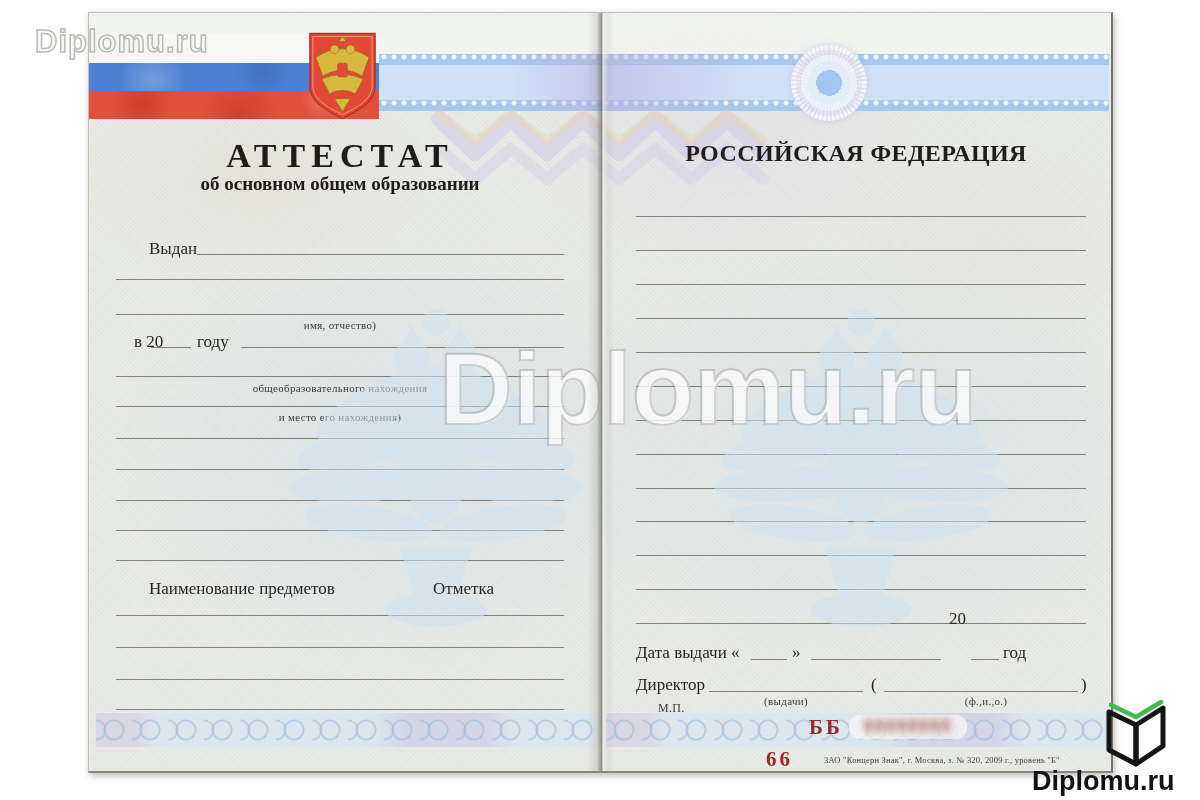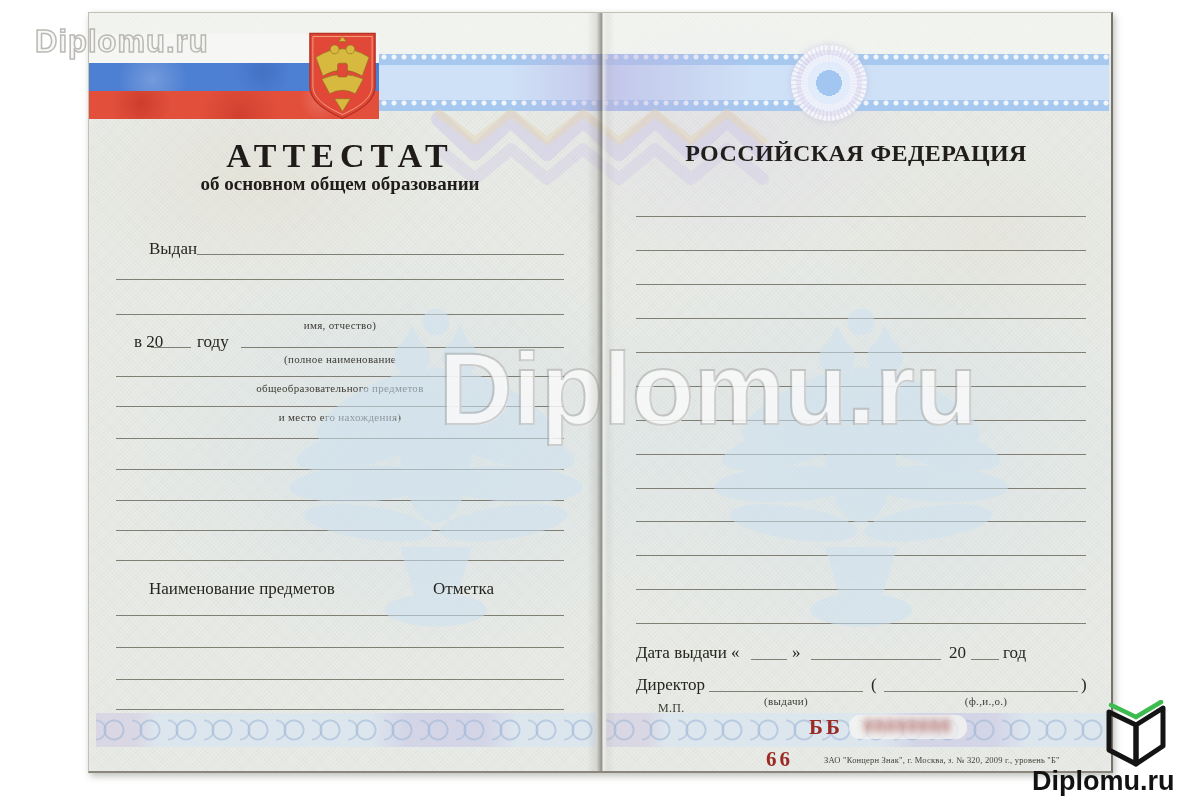--- a/index.html
+++ b/index.html
@@ -189,24 +189,23 @@
 
   <div class="line" style="left:27px;top:266px;width:448px;"></div>
 
   <div class="line" style="left:27px;top:301px;width:448px;"></div>
   <div class="cap centered" style="left:27px;top:306px;width:448px;">имя, отчество)</div>
 
   <div class="lbl" style="left:25px;top:319px;z-index:10;margin-left:20px;">в 20</div>
   <div class="line" style="left:62px;top:334px;width:40px;"></div>
   <div class="lbl" style="left:108px;top:319px;z-index:10;">году</div>
   <div class="line" style="left:152px;top:334px;width:323px;"></div>
-  <div class="cap centered" style="left:27px;top:340px;width:448px;">(полное наименование</div>
 
   <div class="line" style="left:27px;top:363px;width:448px;"></div>
-  <div class="cap centered" style="left:27px;top:369px;width:448px;">общеобразовательного предметов</div>
+  <div class="cap centered" style="left:27px;top:369px;width:448px;">общеобразовательного нахождения</div>
 
   <div class="line" style="left:27px;top:393px;width:448px;"></div>
   <div class="cap centered" style="left:27px;top:398px;width:448px;">и место его нахождения)</div>
 
   <div class="line" style="left:27px;top:425px;width:448px;"></div>
   <div class="line" style="left:27px;top:456px;width:448px;"></div>
   <div class="line" style="left:27px;top:487px;width:448px;"></div>
   <div class="line" style="left:27px;top:517px;width:448px;"></div>
   <div class="line" style="left:27px;top:547px;width:448px;"></div>
 
@@ -231,21 +230,21 @@
   <div class="line" style="left:547px;top:475px;width:450px;"></div>
   <div class="line" style="left:547px;top:508px;width:450px;"></div>
   <div class="line" style="left:547px;top:542px;width:450px;"></div>
   <div class="line" style="left:547px;top:576px;width:450px;"></div>
   <div class="line" style="left:547px;top:610px;width:450px;"></div>
 
   <div class="lbl" style="left:547px;top:630px;z-index:10;">Дата выдачи «</div>
   <div class="line" style="left:662px;top:646px;width:36px;"></div>
   <div class="lbl" style="left:703px;top:630px;z-index:10;">»</div>
   <div class="line" style="left:722px;top:646px;width:130px;"></div>
-  <div class="lbl" style="left:860px;top:630px;z-index:10;">20</div>
+  <div class="lbl" style="left:860px;top:596px;z-index:10;">20</div>
   <div class="line" style="left:882px;top:646px;width:28px;"></div>
   <div class="lbl" style="left:914px;top:630px;z-index:10;">год</div>
 
   <div class="lbl" style="left:547px;top:662px;z-index:10;">Директор</div>
   <div class="line" style="left:620px;top:678px;width:154px;"></div>
   <div class="cap centered" style="left:620px;top:682px;width:154px;">(выдачи)</div>
   <div class="lbl" style="left:782px;top:662px;z-index:10;">(</div>
   <div class="line" style="left:795px;top:678px;width:194px;"></div>
   <div class="lbl" style="left:992px;top:662px;z-index:10;">)</div>
   <div class="cap centered" style="left:820px;top:682px;width:154px;">(ф.,и.,о.)</div>

